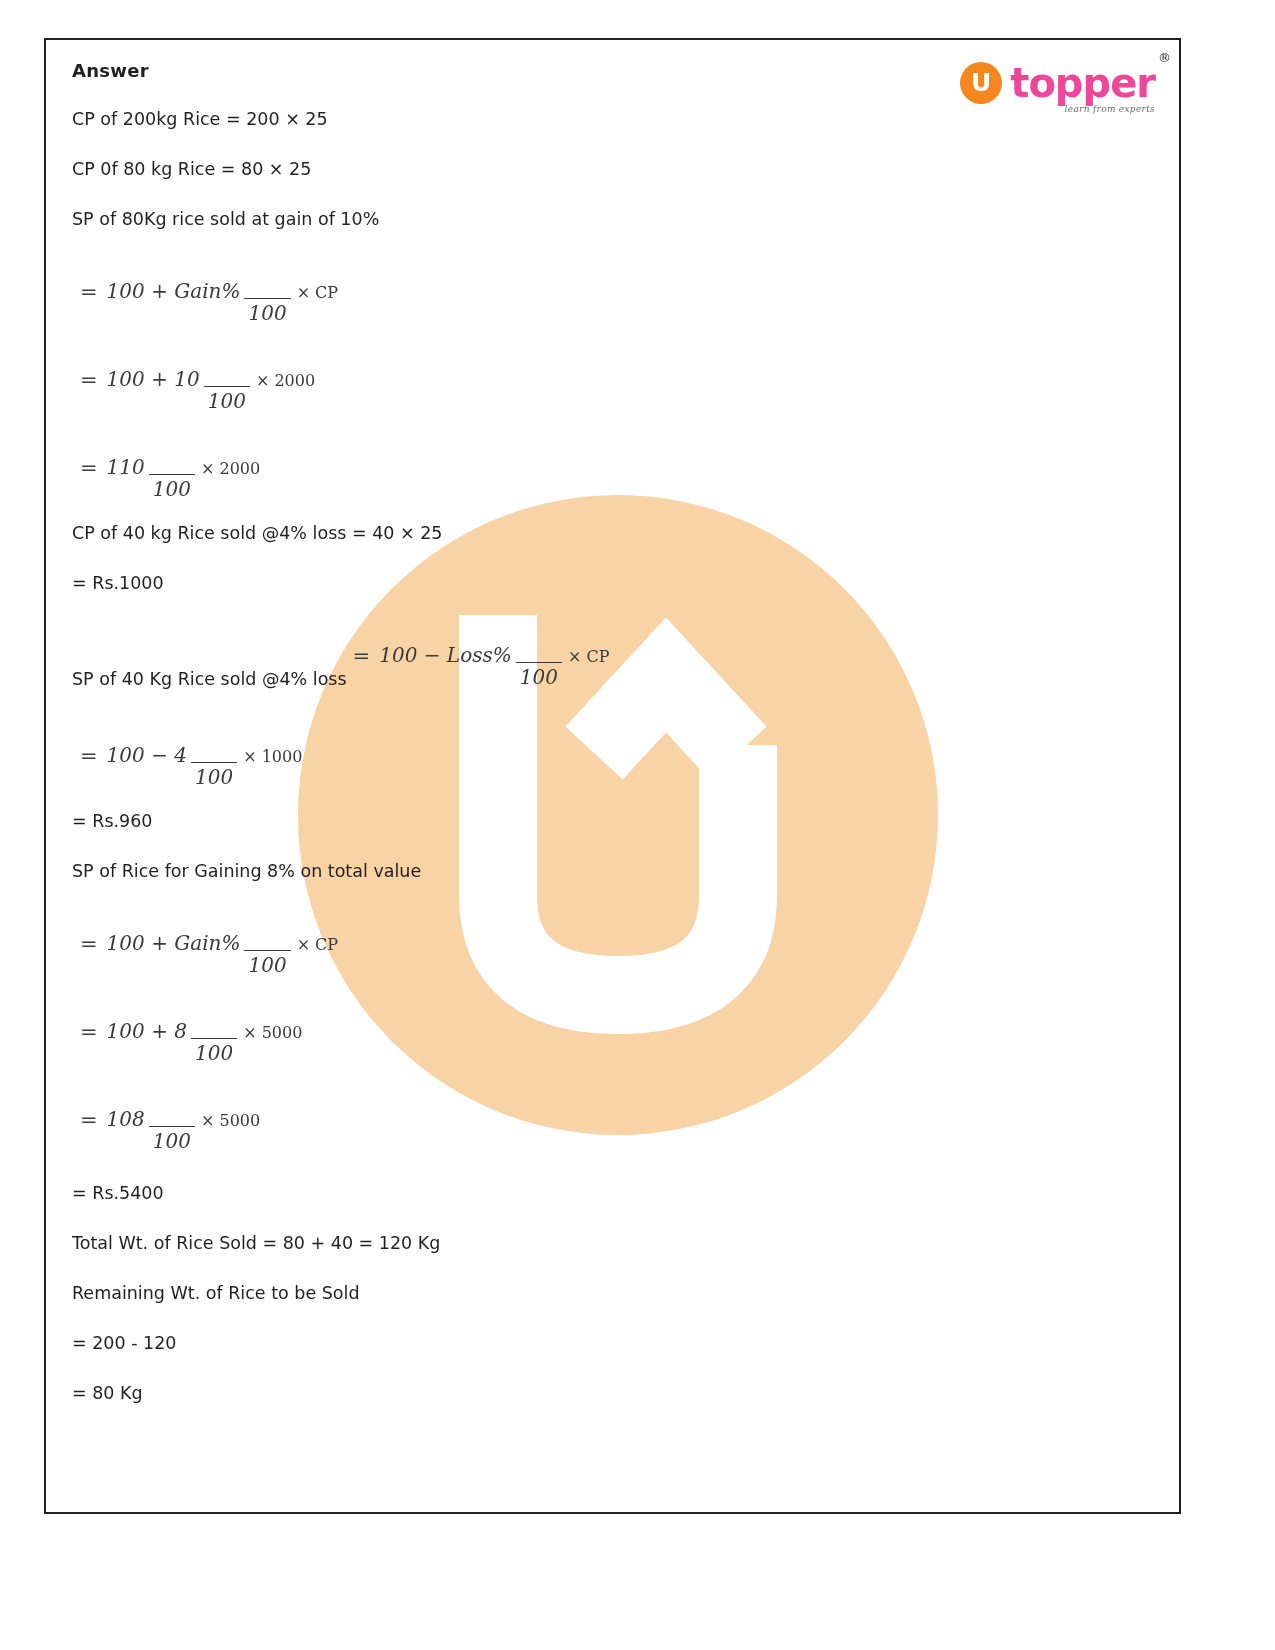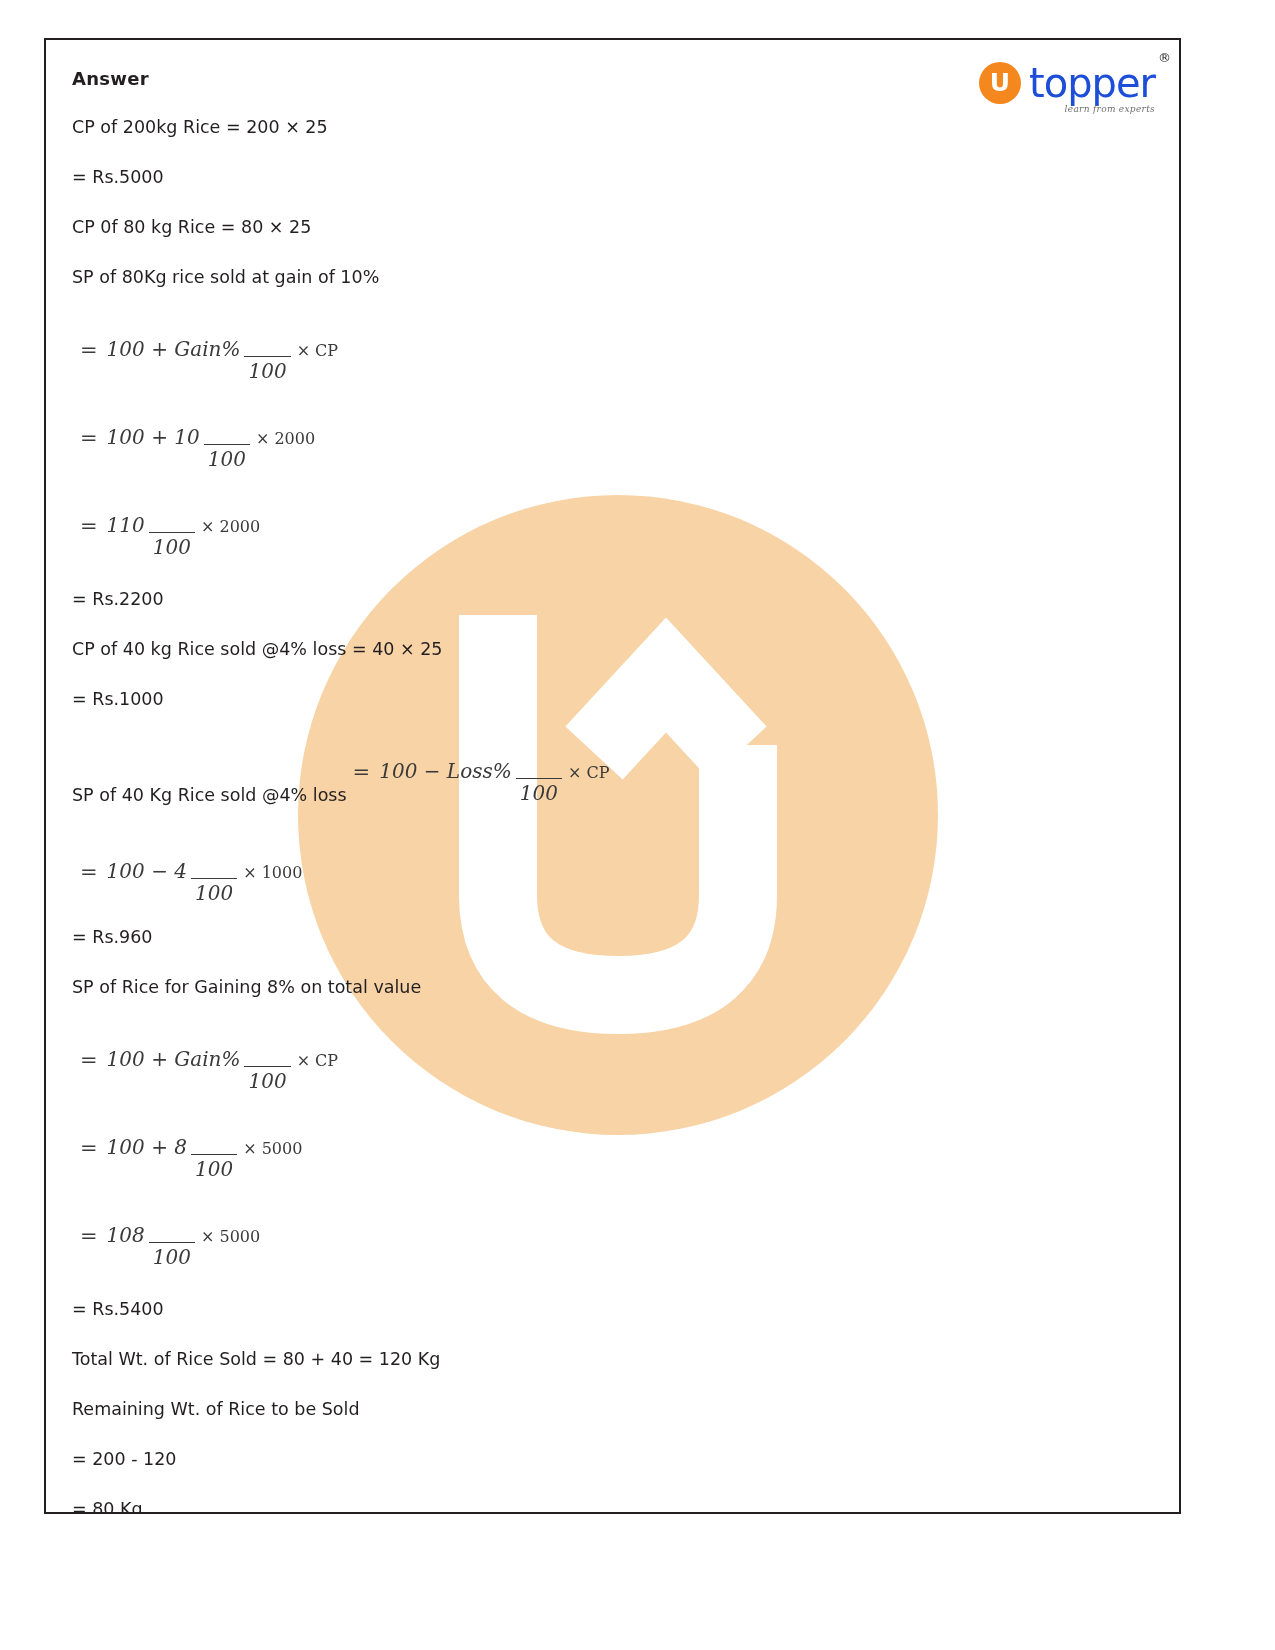--- a/index.html
+++ b/index.html
@@ -21,21 +21,21 @@
     top: 38px;
     width: 1137px;
     height: 1476px;
     border: 2px solid #231f20;
     box-sizing: border-box;
     background: #ffffff;
     overflow: hidden;
   }
   .content {
     position: relative;
-    padding: 28px 30px 20px 26px;
+    padding: 20px 30px 20px 26px;
     z-index: 3;
   }
 
   
   .watermark {
     position: absolute;
     left: 252px;
     top: 455px;
     width: 640px;
     height: 640px;
@@ -79,23 +79,23 @@
     font-size: 25px;
     line-height: 1;
     transform: translateY(-1px);
   }
   .logo-text-wrap {
     position: relative;
     line-height: 1;
   }
   .logo-text {
     font-family: "DejaVu Sans", sans-serif;
-    font-weight: normal;
+    font-weight: bold;
     font-size: 40px;
-    color: #1d4ed8;
+    color: #ec4899;
     letter-spacing: -1px;
   }
   .logo-reg {
     position: absolute;
     top: -12px;
     right: -16px;
     font-size: 13px;
     color: #231f20;
   }
   .logo-tag {
@@ -195,21 +195,20 @@
       <span class="logo-reg">®</span>
       <span class="logo-tag">learn from experts</span>
     </div>
   </div>
 
   <div class="content">
 
     <h1 class="answer-title">Answer</h1>
 
     <p class="line">CP of 200kg Rice = 200 × 25</p>
-    <p class="line">= Rs.5000</p>
     <p class="line">CP 0f 80 kg Rice = 80 × 25</p>
     <p class="line">SP of 80Kg rice sold at gain of 10%</p>
 
     <div class="math indent">
       <span class="eq">=</span>
       <span class="frac">
         <span class="num">100 + Gain%</span>
         <span class="den">100</span>
       </span>
       <span class="rhs times">× CP</span>
@@ -226,21 +225,20 @@
 
     <div class="math indent">
       <span class="eq">=</span>
       <span class="frac">
         <span class="num">110</span>
         <span class="den">100</span>
       </span>
       <span class="rhs times">× 2000</span>
     </div>
 
-    <p class="line" style="margin-top:30px">= Rs.2200</p>
     <p class="line">CP of 40 kg Rice sold @4% loss = 40 × 25</p>
     <p class="line">= Rs.1000</p>
 
     <div class="line-with-math">
       <span class="txt">SP of 40 Kg Rice sold @4% loss</span>
       <span class="math">
         <span class="eq">=</span>
         <span class="frac">
           <span class="num">100 − Loss%</span>
           <span class="den">100</span>

